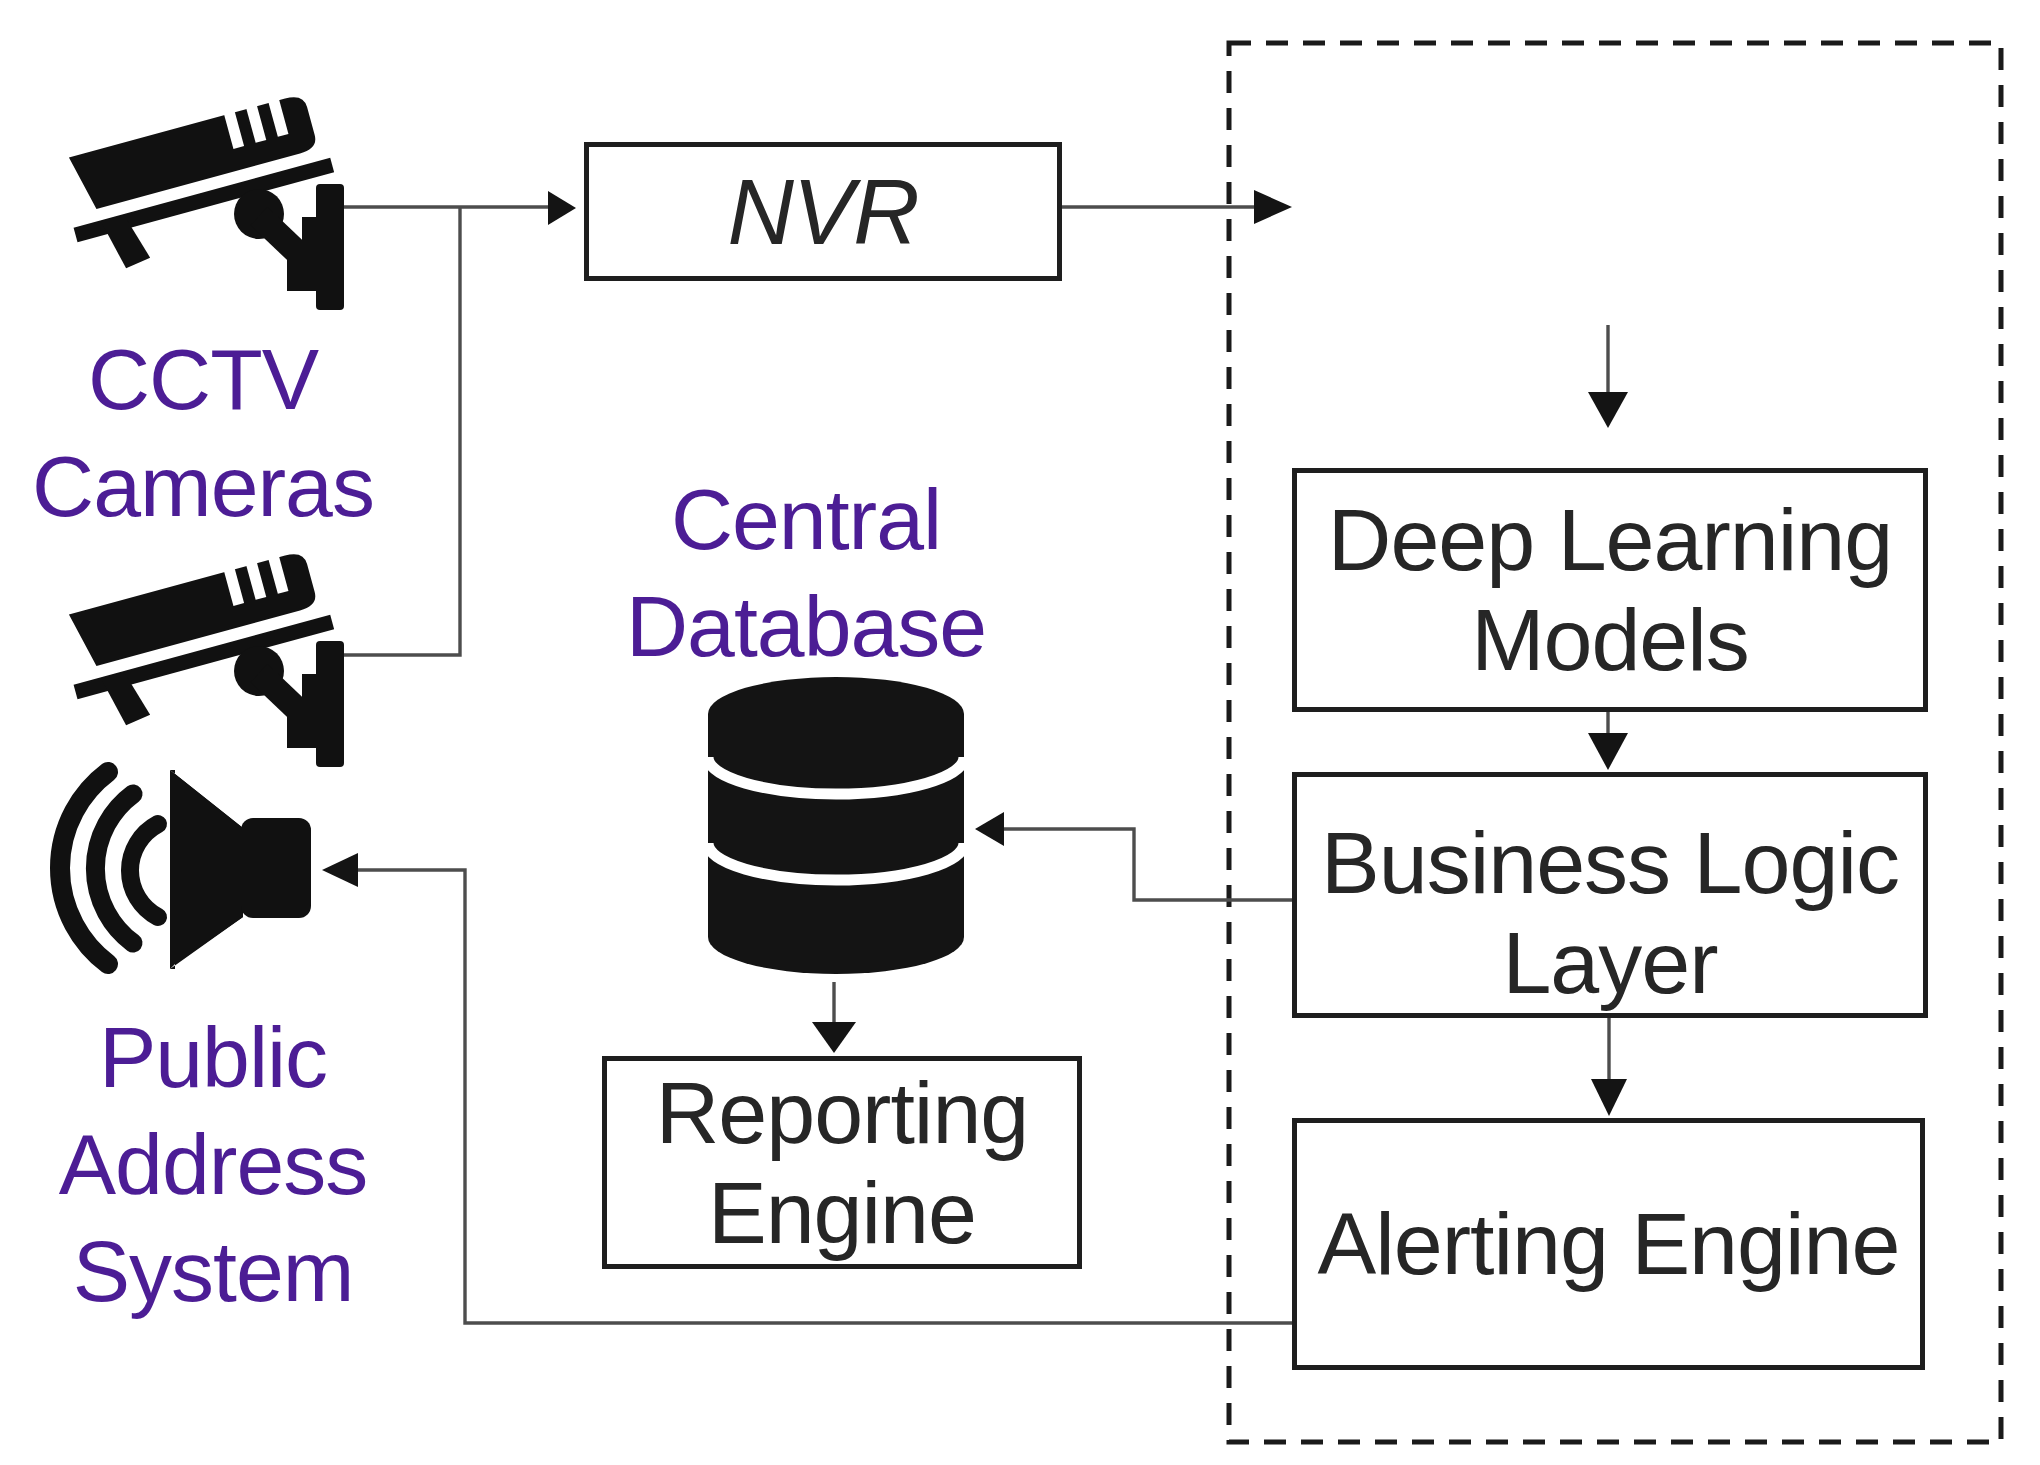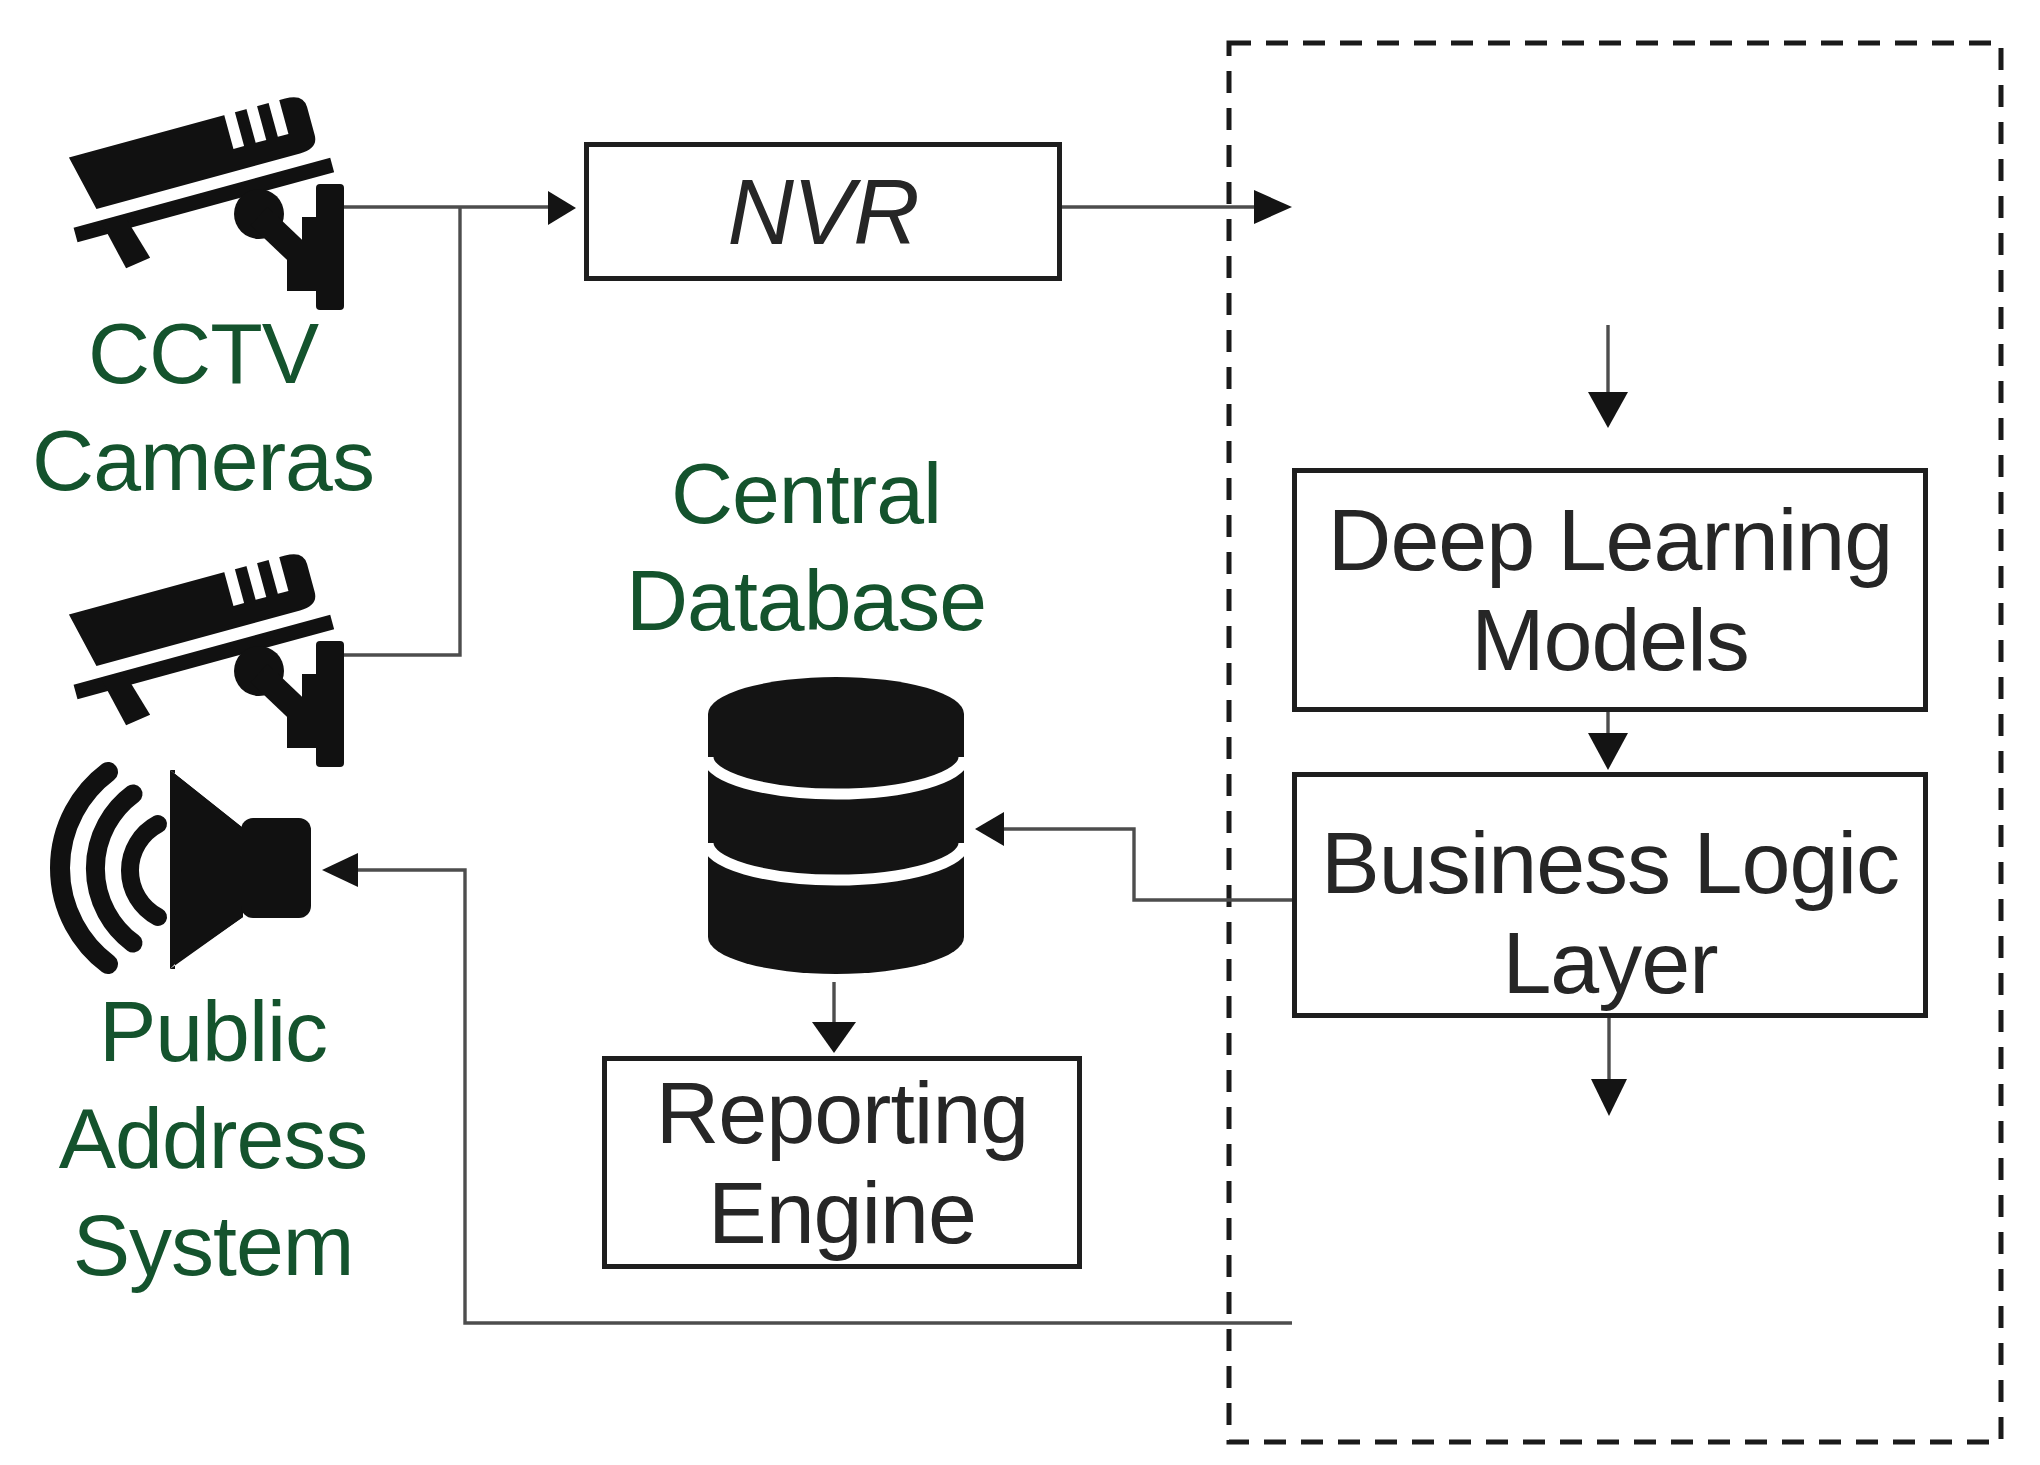--- a/index.html
+++ b/index.html
@@ -17,25 +17,26 @@
     box-sizing: border-box;
     color: #262626;
     font-size: 88px;
     line-height: 100px;
     white-space: pre-line;
     letter-spacing: -1px;
   }
   .free-label {
     position: absolute;
     text-align: center;
-    color: #14532d;
+    color: #4c1d95;
     font-size: 86px;
     line-height: 107px;
     white-space: pre-line;
     letter-spacing: -1px;
+    margin-top: 26px;
   }
 </style>
 </head>
 <body>
 
 <div class="canvas">
 
   <svg class="gfx" width="2040" height="1465" viewBox="0 0 2040 1465">
 
     <defs>
@@ -131,20 +132,23 @@
   <div class="node-box" style="left:1292px; top:428px; width:636px; height:244px;margin-top:40px;">
     <span>Deep Learning
 Models</span>
   </div>
 
   <div class="node-box" style="left:1292px; top:772px; width:636px; height:246px;align-items:flex-end;">
     <span>Business Logic
 Layer</span>
   </div>
 
+  <div class="node-box" style="left:1292px; top:1118px; width:633px; height:252px;">
+    <span>Alerting Engine</span>
+  </div>
 
   <div class="node-box" style="left:602px; top:1056px; width:480px; height:213px;">
     <span>Reporting
 Engine</span>
   </div>
 
   <div class="free-label" style="left:23px; top:300px; width:360px;">CCTV
 Cameras</div>
 
   <div class="free-label" style="left:626px; top:440px; width:360px;">Central

